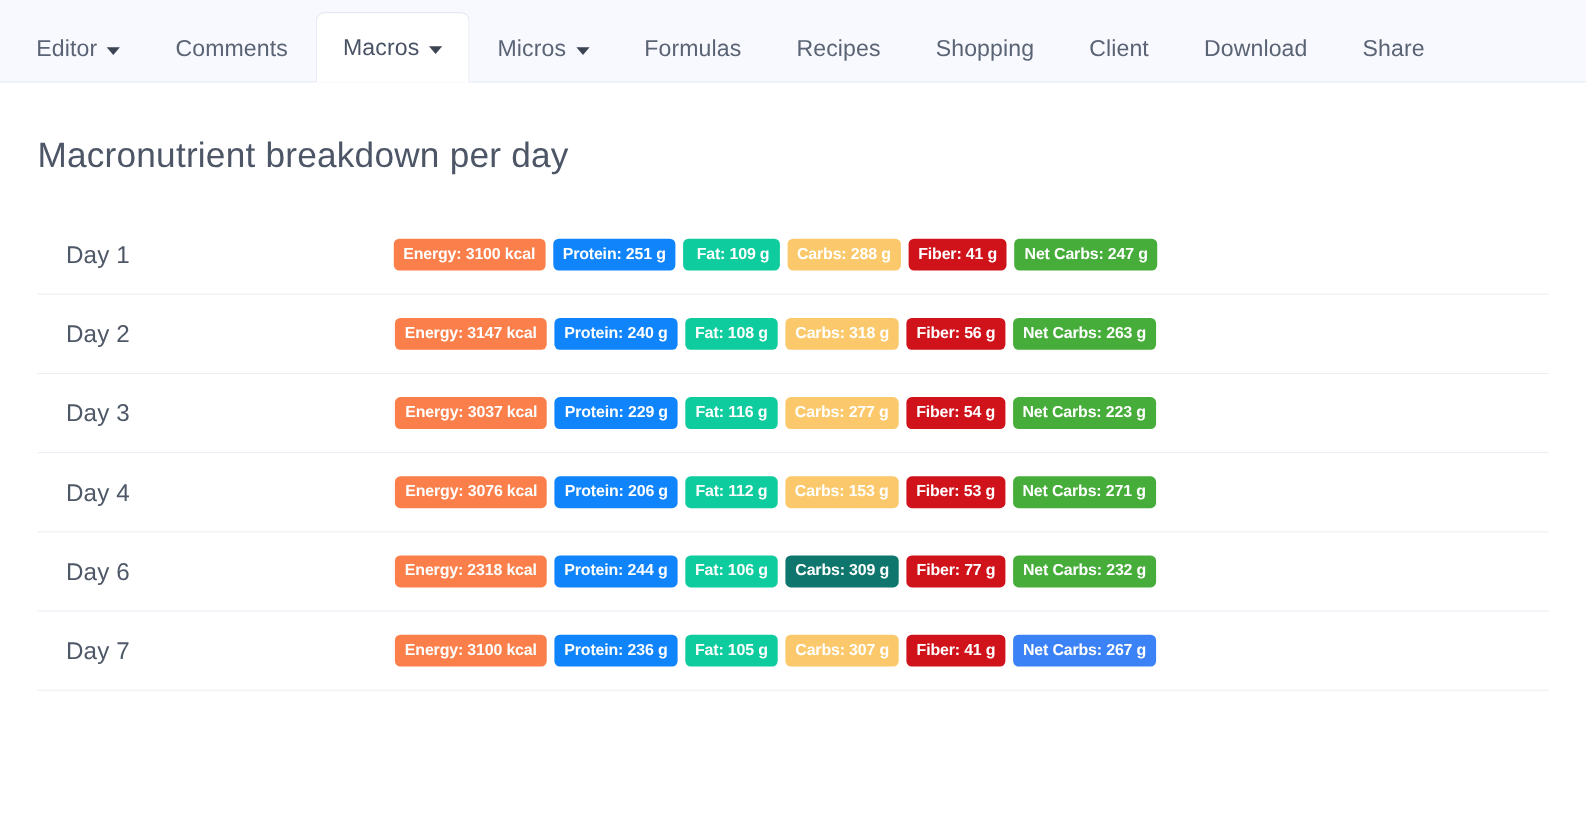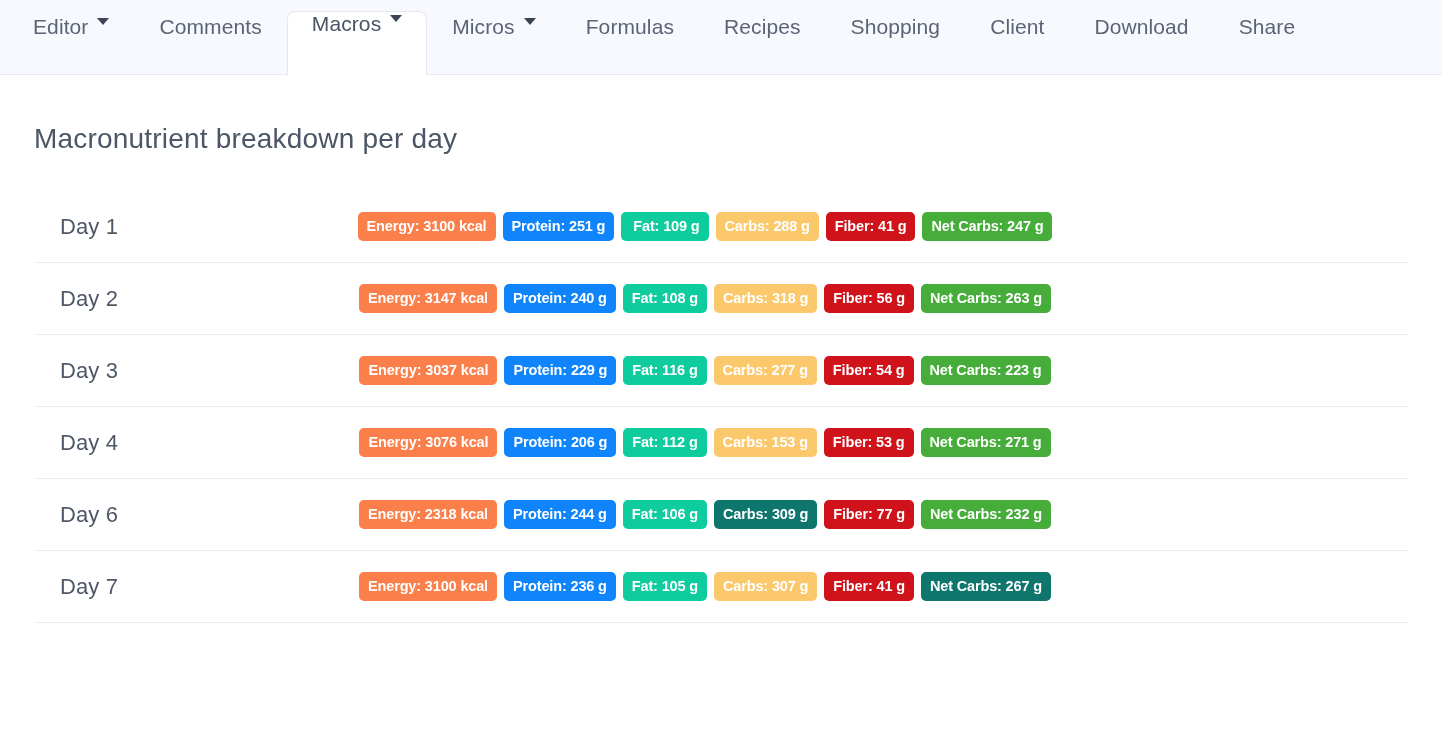--- a/index.html
+++ b/index.html
@@ -21,20 +21,21 @@
     border-bottom: 1px solid #e8ebf5;
     display: flex;
     align-items: flex-end;
     padding-left: 8px;
   }
 
   .tab {
     position: relative;
     height: 60px;
     display: flex;
+    align-items: center;
     gap: 9px;
     padding: 0 24px;
     font-size: 21px;
     color: #5b6475;
     letter-spacing: .1px;
     white-space: nowrap;
     cursor: pointer;
     background: transparent;
     border: 1px solid transparent;
     border-bottom: none;
@@ -57,21 +58,21 @@
     border-top: 7px solid #3c4454;
     display: inline-block;
     margin-top: 3px;
     flex: none;
   }
 
   
   .page { padding: 0 34px; }
 
   .page-title {
-    font-size: 28px;
+    font-size: 32px;
     font-weight: 400;
     color: #4d5666;
     letter-spacing: .2px;
     padding-top: 48px;
     padding-bottom: 10px;
   }
 
   .day-list { margin-top: 26px; }
 
   .day-row {
@@ -211,17 +212,17 @@
         </div>
       </div>
       <div class="day-row">
         <div class="day-label">Day 7</div>
         <div class="badges">
           <span class="badge" style="background: rgb(251, 127, 74);">Energy: 3100 kcal</span>
           <span class="badge" style="background: rgb(16, 132, 251);">Protein: 236 g</span>
           <span class="badge" style="background: rgb(14, 204, 157);">Fat: 105 g</span>
           <span class="badge" style="background: rgb(251, 201, 108);">Carbs: 307 g</span>
           <span class="badge" style="background: rgb(208, 18, 27);">Fiber: 41 g</span>
-          <span class="badge" style="background: #0f766e;">Net Carbs: 267 g</span>
+          <span class="badge" style="background: #3b82f6;">Net Carbs: 267 g</span>
         </div>
       </div>
     </div>
 </div>
 
 </body></html>

